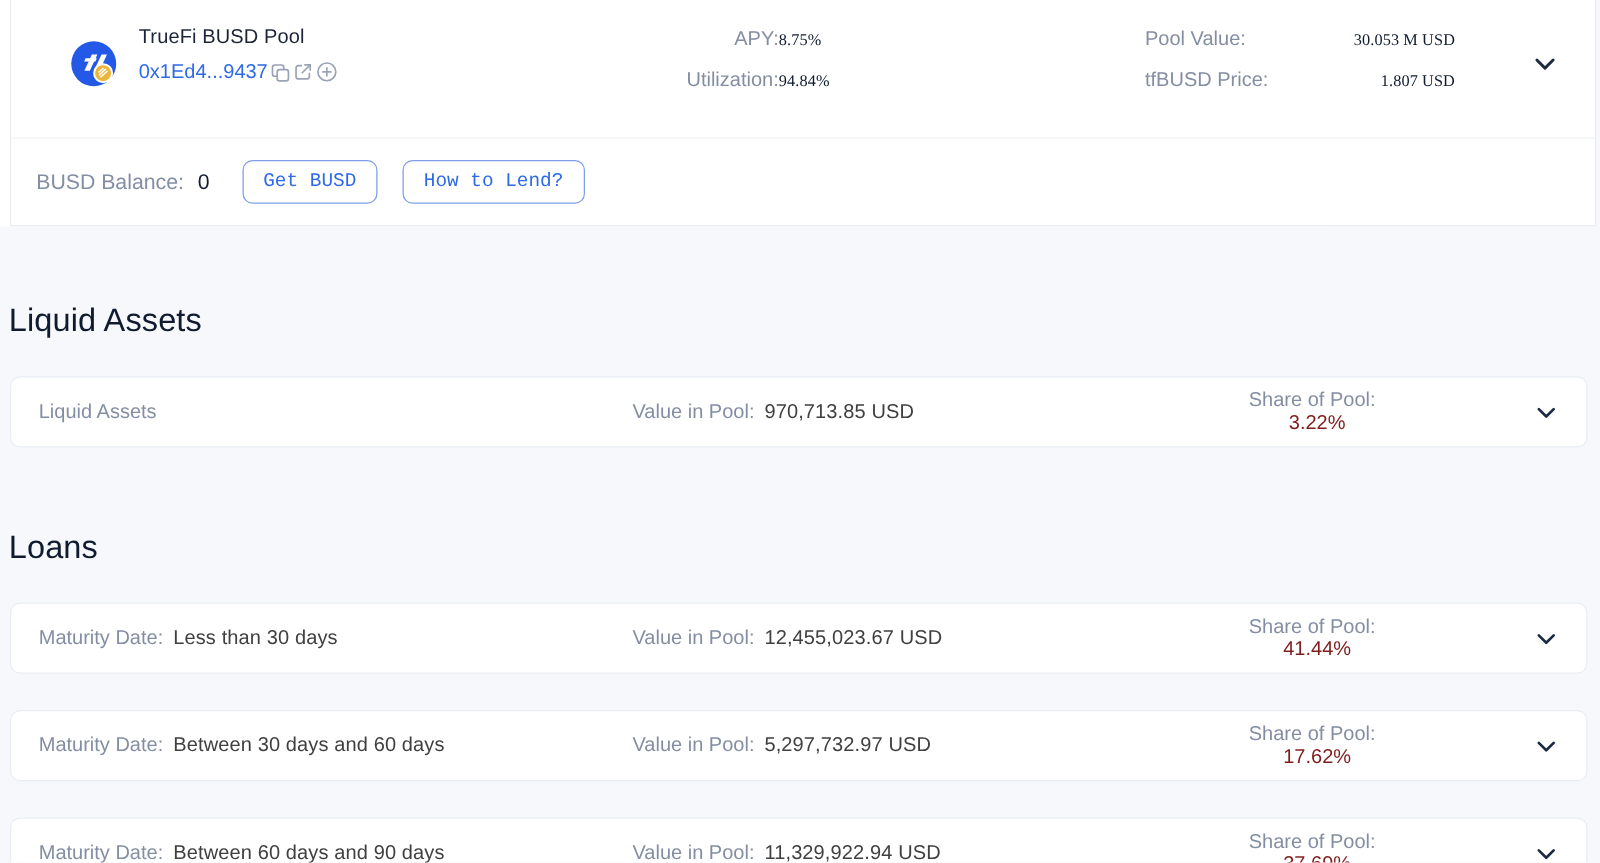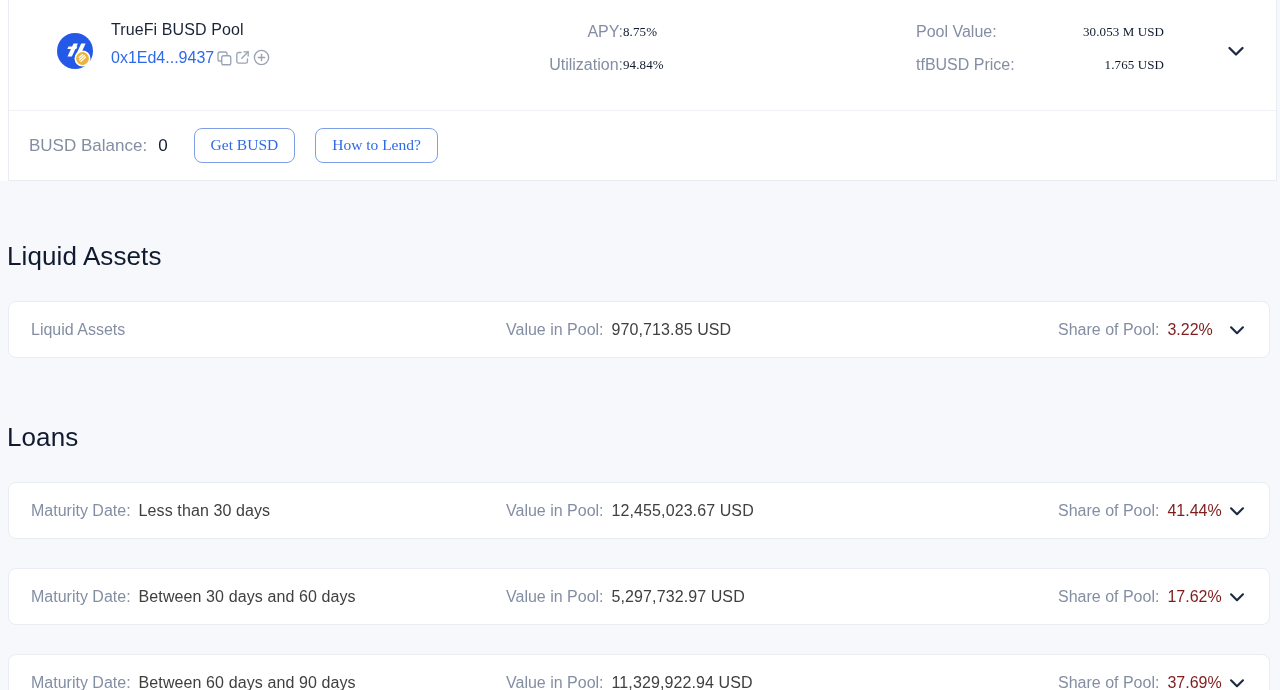--- a/index.html
+++ b/index.html
@@ -32,21 +32,21 @@
   .stats-right .stat-row { justify-content:space-between; }
   .hdr-chevron { position:absolute; left:1215px; top:40px; cursor:pointer; }
 
   .balance-row { position:relative; height:69px; display:flex; align-items:center; padding-left:20px; }
   .balance-label { font-size:17px; color:#848ea3; }
   .balance-value { font-size:17px; font-weight:500; color:#131c30; margin-left:11px; }
   .btn-outline {
     margin-left:20px; padding:7px 16px 8px;
     background:#fff; border:1px solid #7e9fe8; border-radius:8px;
     color:#2e6ae8; font-size:15.5px; font-weight:500;
-    font-family:Liberation Serif, serif;
+    font-family:Liberation Mono, monospace;
     cursor:pointer;
   }
   .btn-outline:first-of-type { margin-left:26px; }
 
   .section-heading {
     position:absolute; left:7px;
     font-size:26px; font-weight:400; color:#101b30; letter-spacing:.1px;
     line-height:30px;
   }
   .h-liquid { top:241px; }
@@ -57,21 +57,21 @@
     background:#fff; border:1px solid #e9edf3; border-radius:8px;
     cursor:pointer;
   }
   .r-liquid { top:301px; }
   .r-loan0  { top:482px; }
   .r-loan1  { top:568px; }
   .r-loan2  { top:654px; }
   .cell { position:absolute; top:50%; transform:translateY(-50%); display:flex; align-items:center; white-space:nowrap; }
   .cell-left  { left:22px; }
   .cell-mid   { left:497px; }
-  .cell-share { left:1049px; }
+  .cell-share { left:990px;flex-direction:column; }
   .row-label { font-size:16px; color:#848ea3; }
   .row-value { font-size:16px; font-weight:500; color:#404040; margin-left:8px; letter-spacing:.1px; }
   .row-share { font-size:16px; font-weight:500; color:#7f1d1d; margin-left:8px; }
   .row-chevron { position:absolute; right:21px; top:50%; transform:translateY(-50%); display:flex; }
 </style>
 </head>
 <body>
 
 <div class="top-area">
   <div class="pool-card">
@@ -132,21 +132,21 @@
         </div>
       </div>
 
       <div class="stats stats-right">
         <div class="stat-row">
           <span class="stat-label">Pool Value:</span>
           <span class="stat-value">30.053 M USD</span>
         </div>
         <div class="stat-row">
           <span class="stat-label">tfBUSD Price:</span>
-          <span class="stat-value">1.765 USD</span>
+          <span class="stat-value">1.807 USD</span>
         </div>
       </div>
 
       <span class="hdr-chevron">
         <svg width="24" height="24" viewBox="0 0 24 24" fill="none" stroke="#1c2940" stroke-width="2.3" stroke-linecap="round" stroke-linejoin="round">
           <path d="M5.5 9l6.5 6.5L18.5 9"></path>
         </svg>
       </span>
     </div>
 

